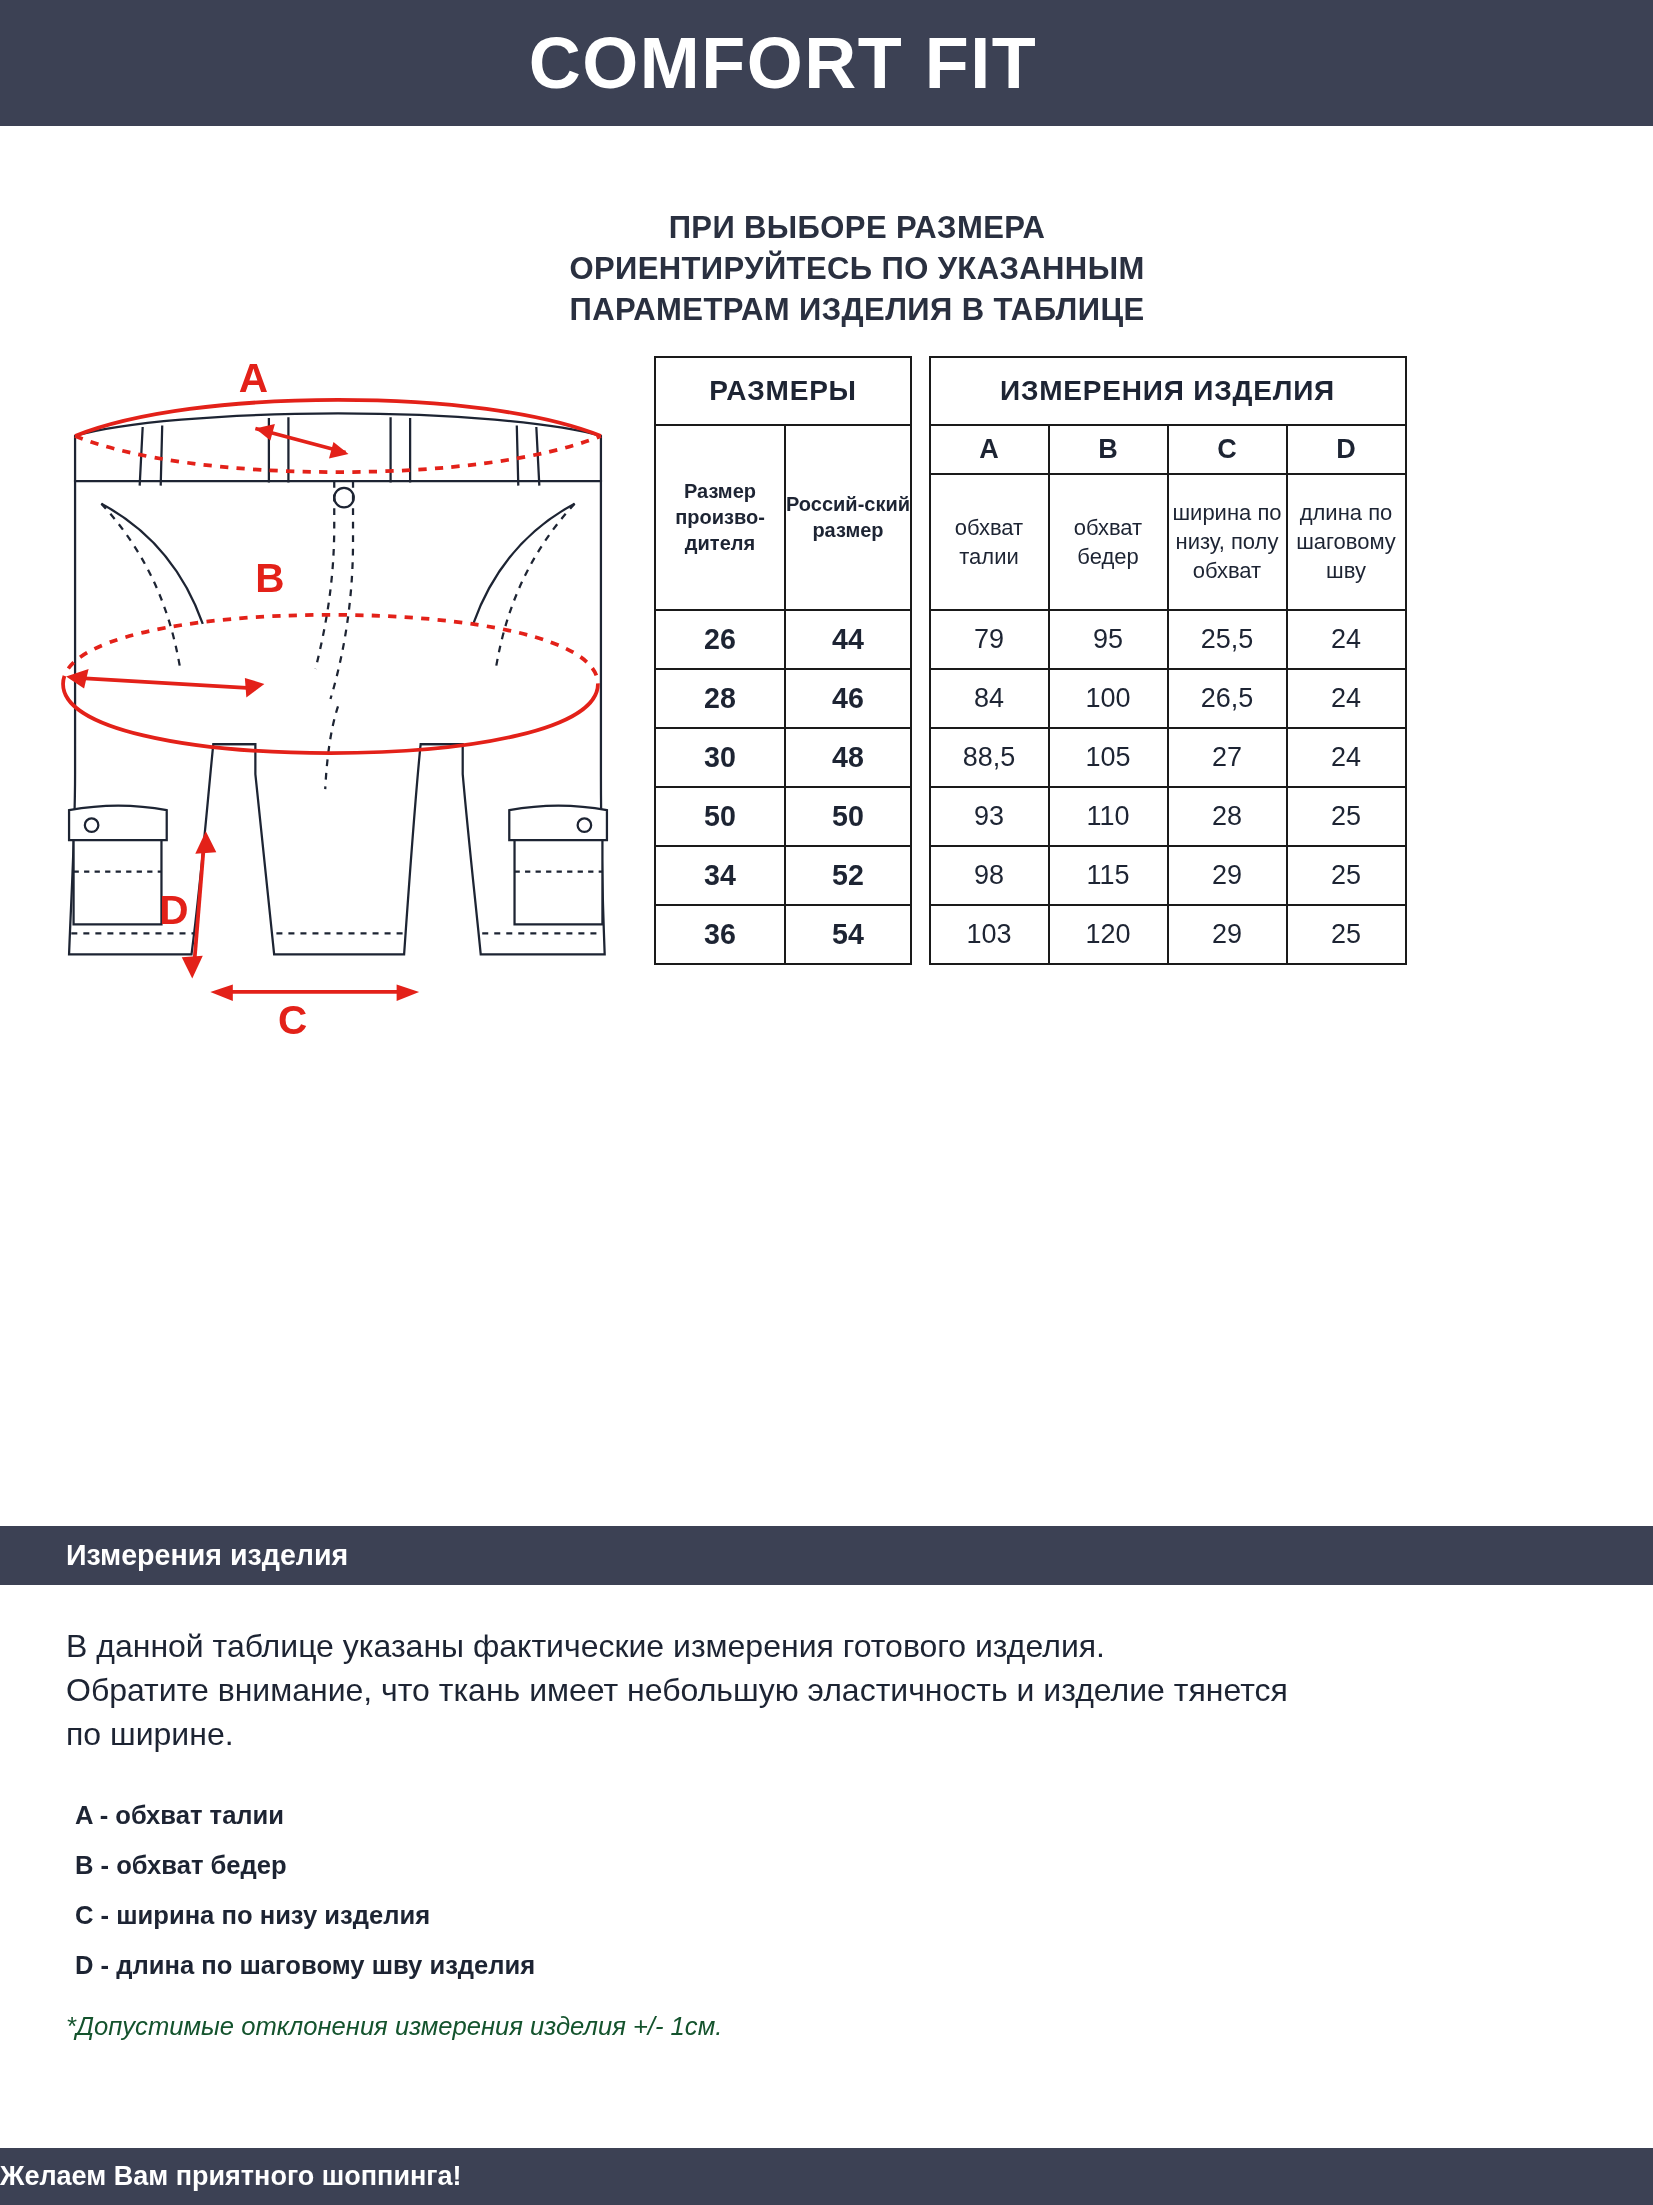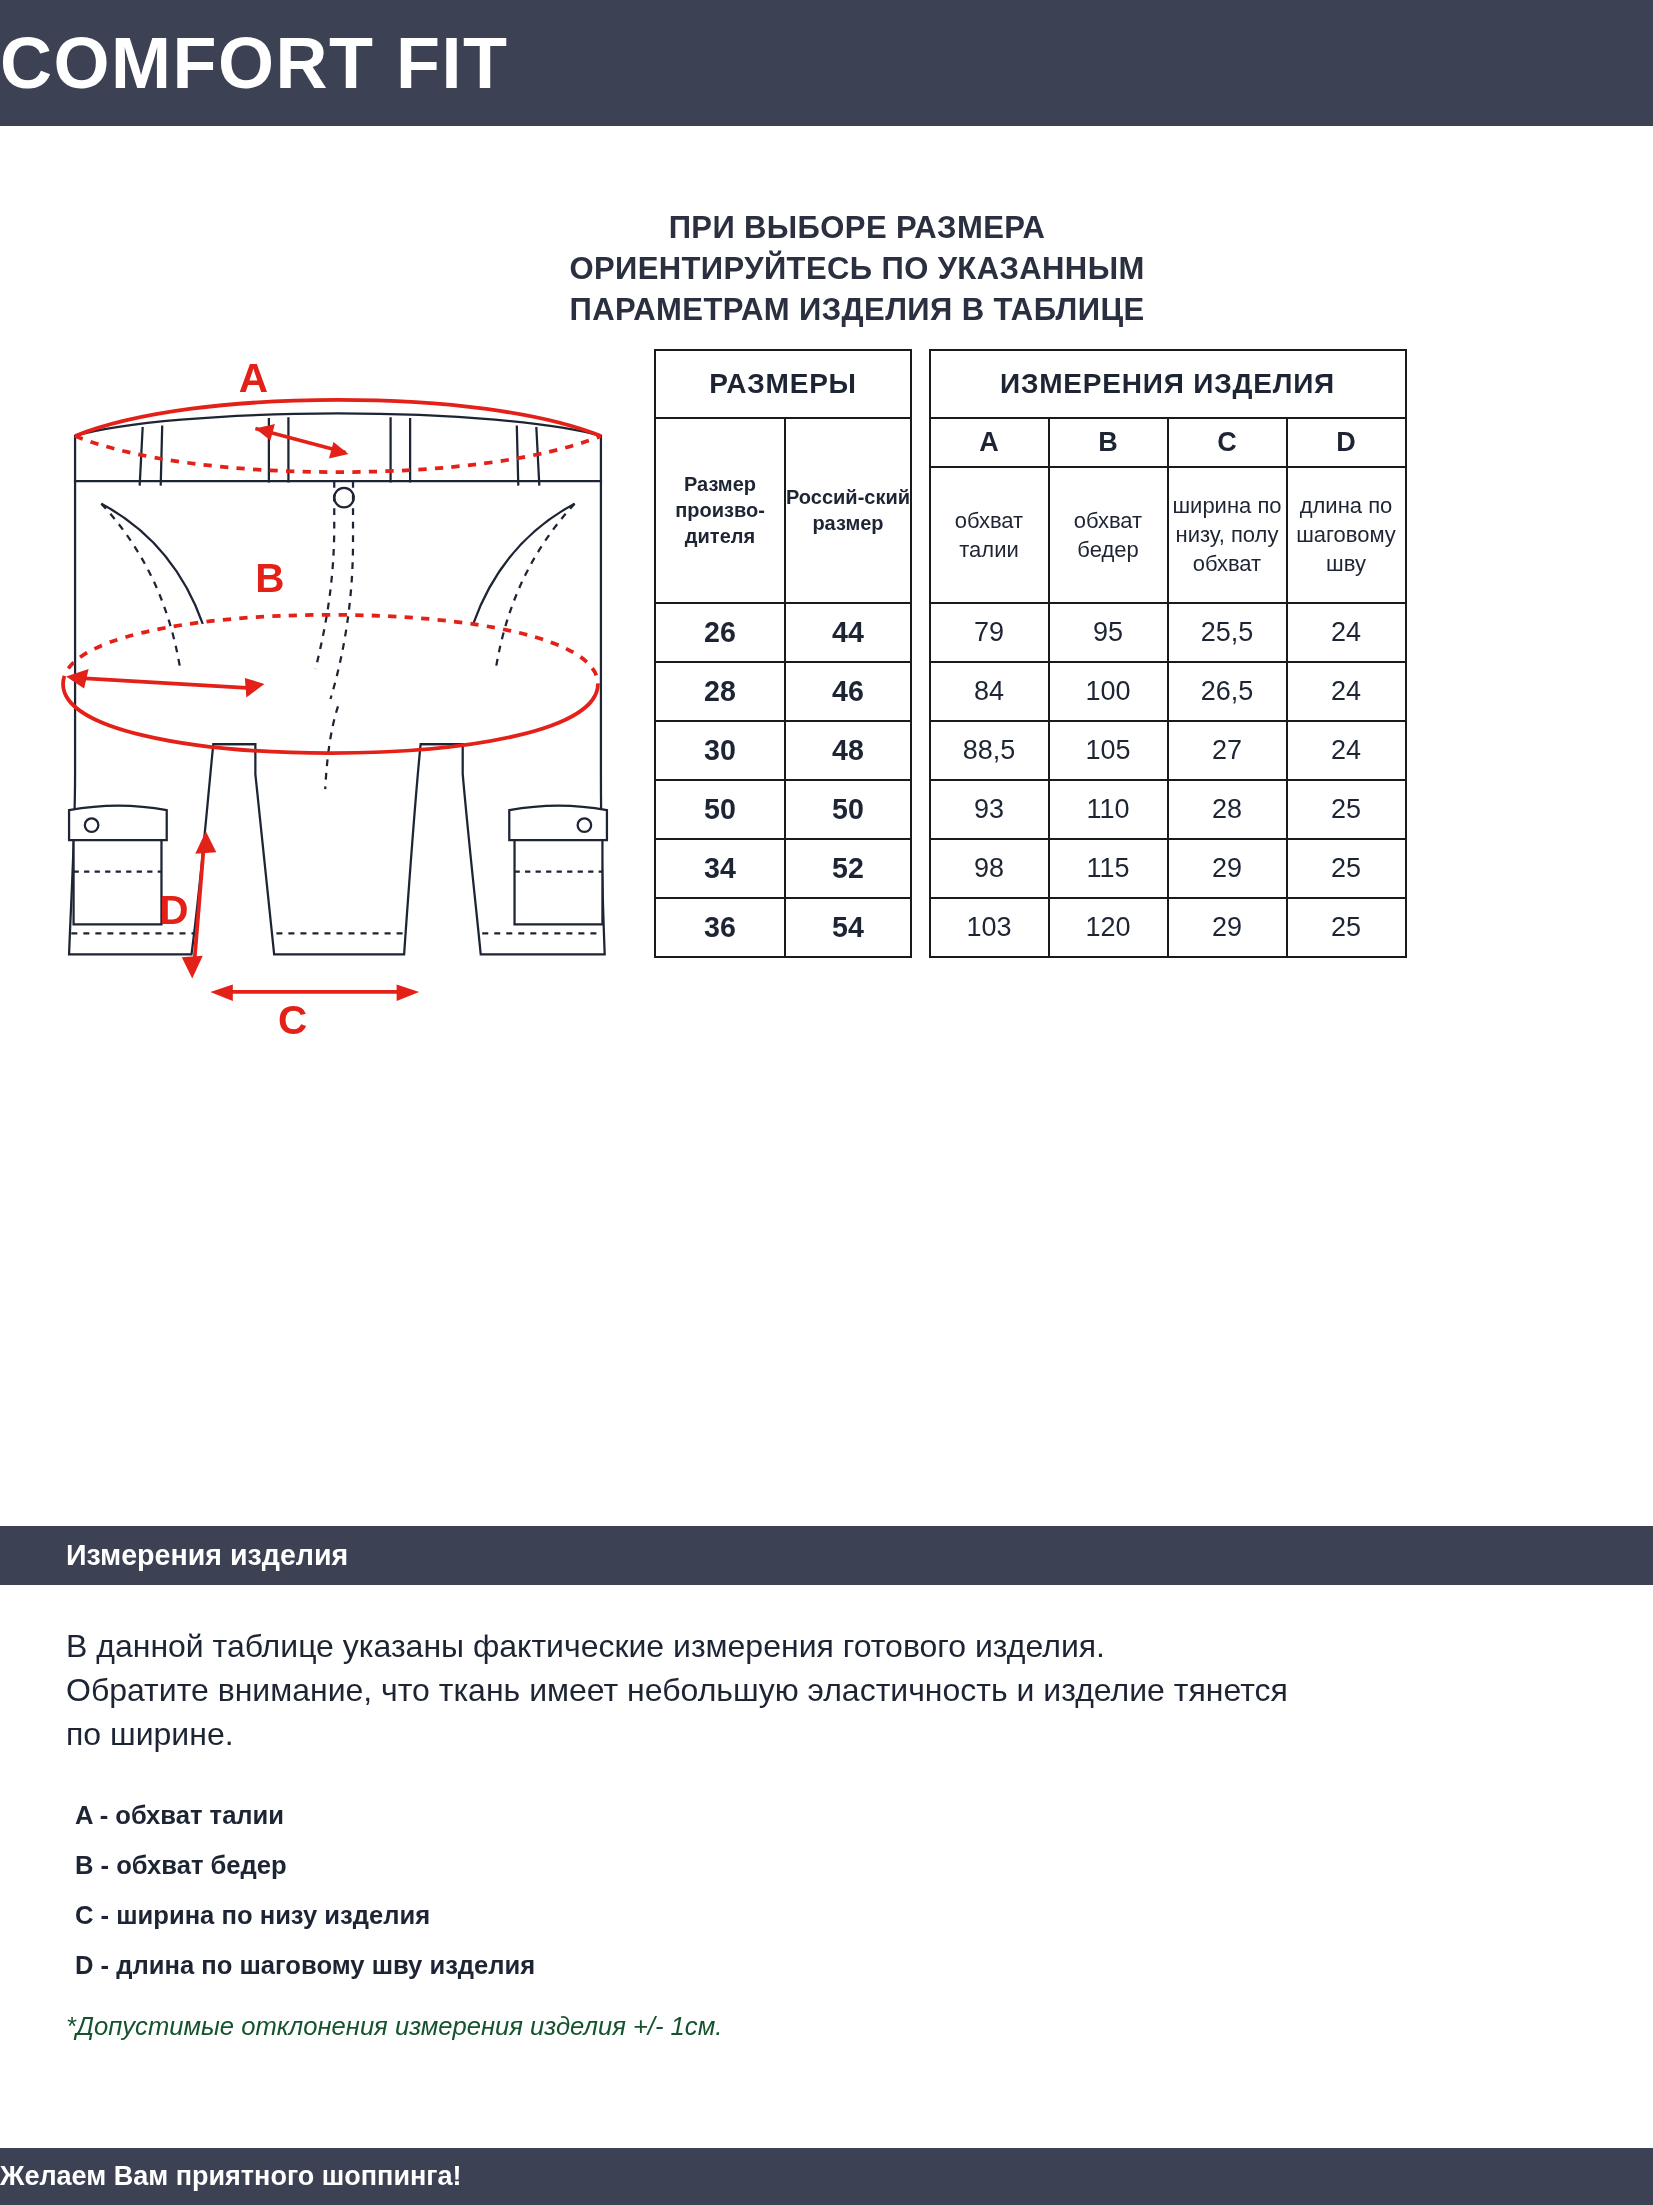--- a/index.html
+++ b/index.html
@@ -15,21 +15,21 @@
     position: relative;
     overflow: hidden;
   }
 
   
   .header-bar {
     height: 126px;
     background: #3c4154;
     display: flex;
     align-items: center;
-    justify-content: flex-start;
+    justify-content: center;
     padding-right: 88px;
     box-sizing: border-box;
   }
   .header-title {
     color: #ffffff;
     font-size: 72px;
     font-weight: bold;
     letter-spacing: 1.5px;
   }
 
@@ -59,21 +59,21 @@
     left: 30px;
     top: 22.5px;
     width: 616px;
     height: 752px;
   }
 
   
   .size-table-wrap {
     position: absolute;
     left: 654px;
-    top: 18px;
+    top: 25px;
   }
   table.size-table {
     border-collapse: collapse;
     font-size: 25px;
   }
   table.size-table td, table.size-table th {
     border: 2.3px solid #1a1a1a;
     text-align: center;
     vertical-align: middle;
     padding: 0;

